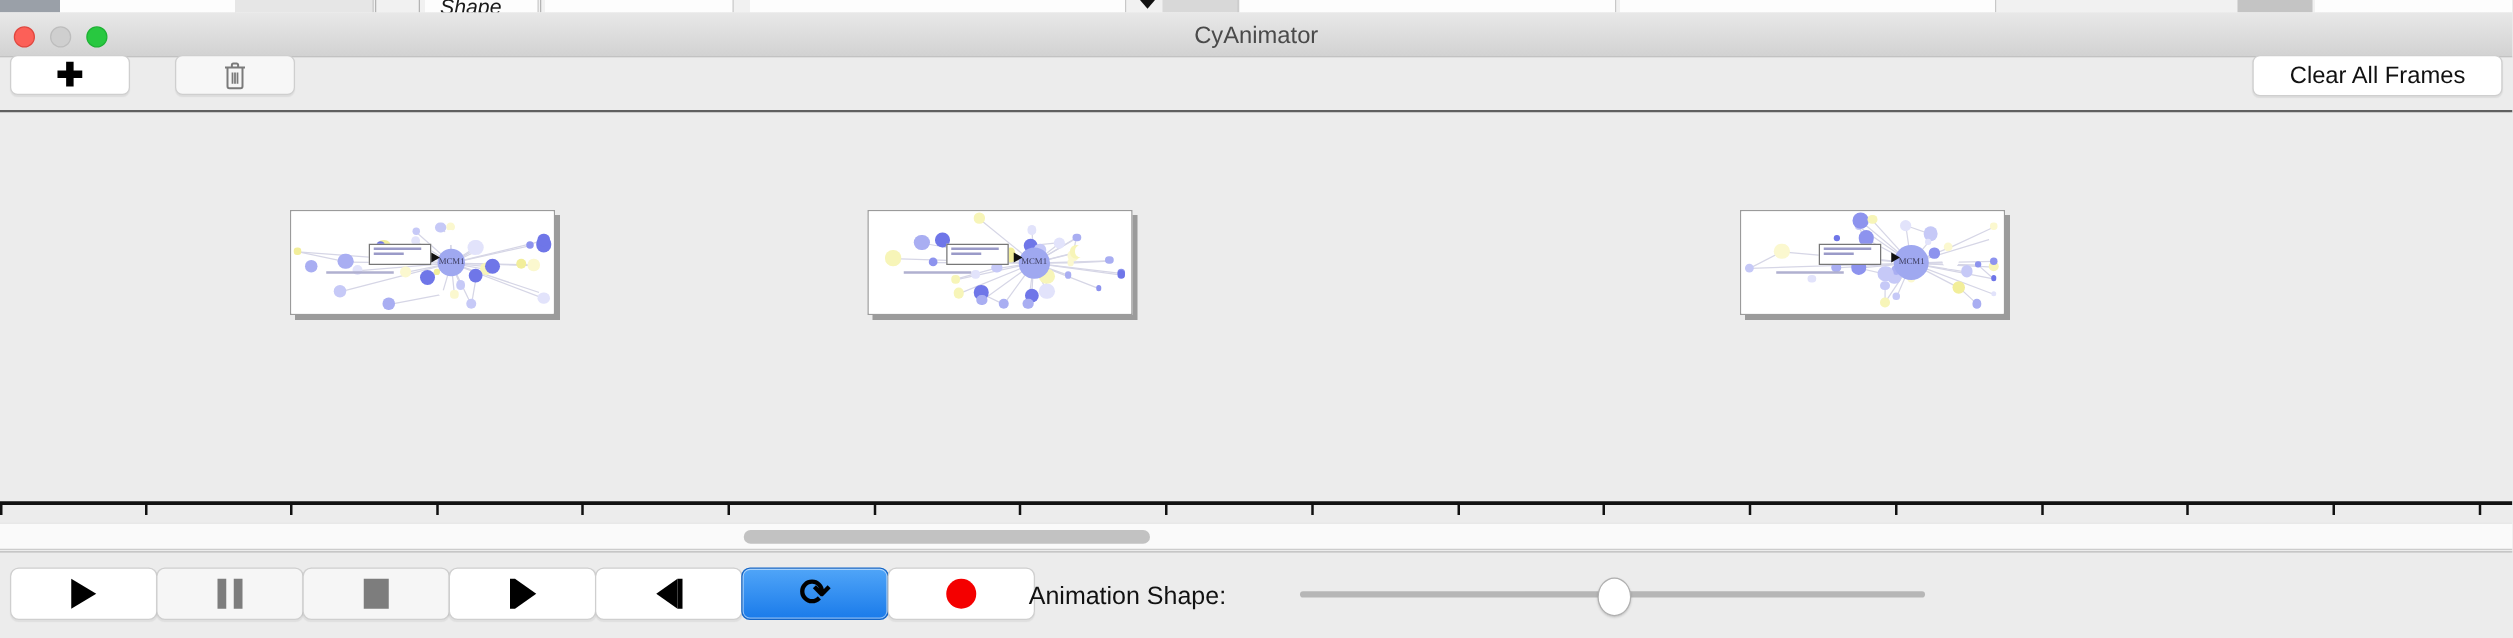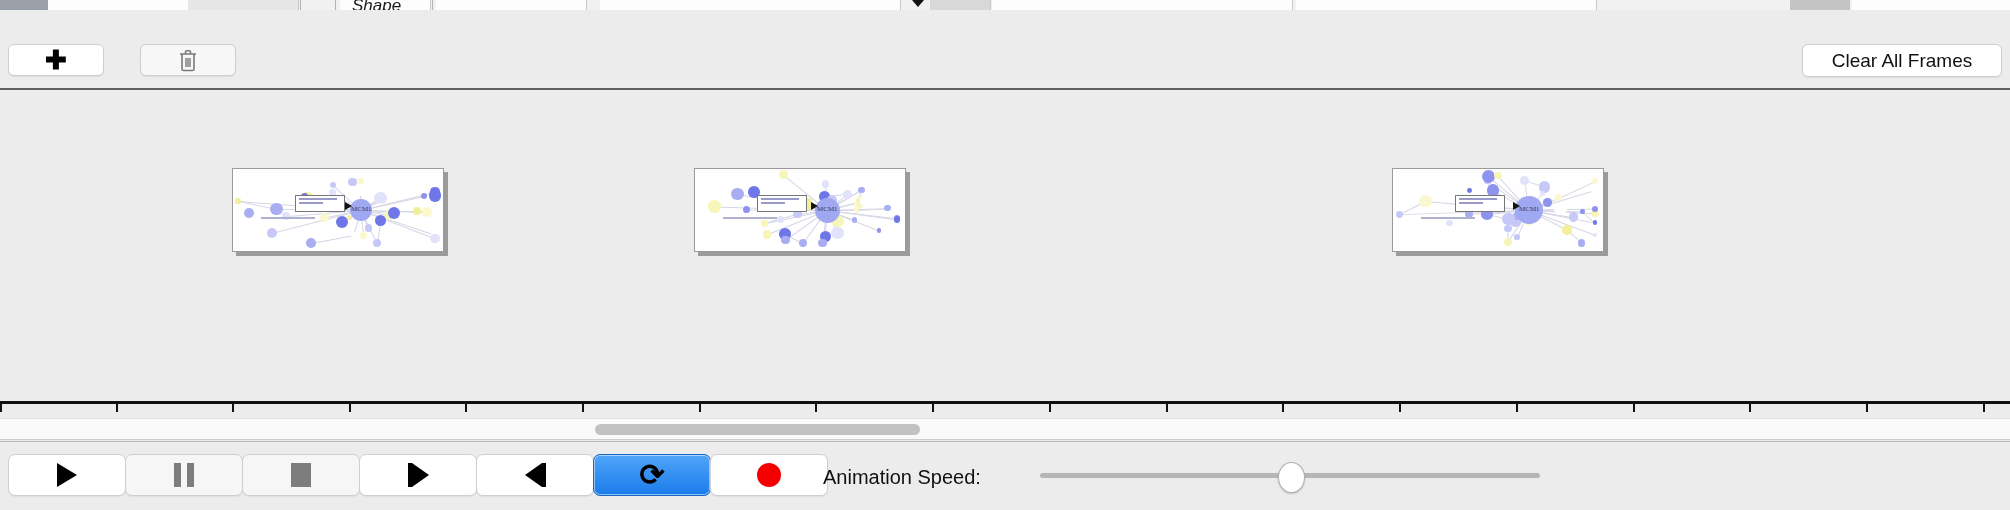--- a/index.html
+++ b/index.html
@@ -220,20 +220,26 @@
     <div class="bg-label" style="left:352px;">Shape</div>
     <div class="bg-win" style="left:600px;width:300px;"></div>
     <div class="bg-caret" style="left:912px;"></div>
     <div class="bg-win" style="left:930px;width:60px;background:#d8d8d8;"></div>
     <div class="bg-win" style="left:992px;width:300px;"></div>
     <div class="bg-win" style="left:1296px;width:300px;"></div>
     <div class="bg-dark" style="left:1790px;width:60px;background:#c4c4c4;"></div>
     <div class="bg-win" style="left:1852px;width:158px;"></div>
   </div>
 
+  <div class="titlebar">
+    <div class="traffic tl-close"></div>
+    <div class="traffic tl-min"></div>
+    <div class="traffic tl-zoom"></div>
+    <div class="win-title">CyAnimator</div>
+  </div>
 
   <div class="toolbar"></div>
 
   <div class="btn btn-add">
     <span class="plus-glyph">✚</span>
   </div>
 
   <div class="btn btn-del flat">
     <svg width="22" height="24" viewBox="0 0 22 24">
       <path d="M3 6 h16 M5 6 v15 a1.5 1.5 0 0 0 1.5 1.5 h9 A1.5 1.5 0 0 0 17 21 V6" fill="none" stroke="#7a7a7a" stroke-width="1.6"></path>
@@ -552,21 +558,21 @@
           </span>
         </div>
         <div class="ctl active" style="left: 593px;">
           <span class="gl-loop">⟳</span>
         </div>
         <div class="ctl" style="left: 710px;">
           <span class="gl-rec"></span>
         </div>
       </div>
 
-    <div class="speed-label" id="speed-label" style="left: 823px;">Animation Speed:</div>
+    <div class="speed-label" id="speed-label" style="left: 823px;">Animation Shape:</div>
 
     <div class="slider-wrap" id="slider-wrap" style="left: 1040px; width: 500px;">
       <div class="slider-track"></div>
       <div class="slider-knob" id="slider-knob" style="left: 238px;"></div>
     </div>
   </div>
 
 </div>
 
 </body></html>

